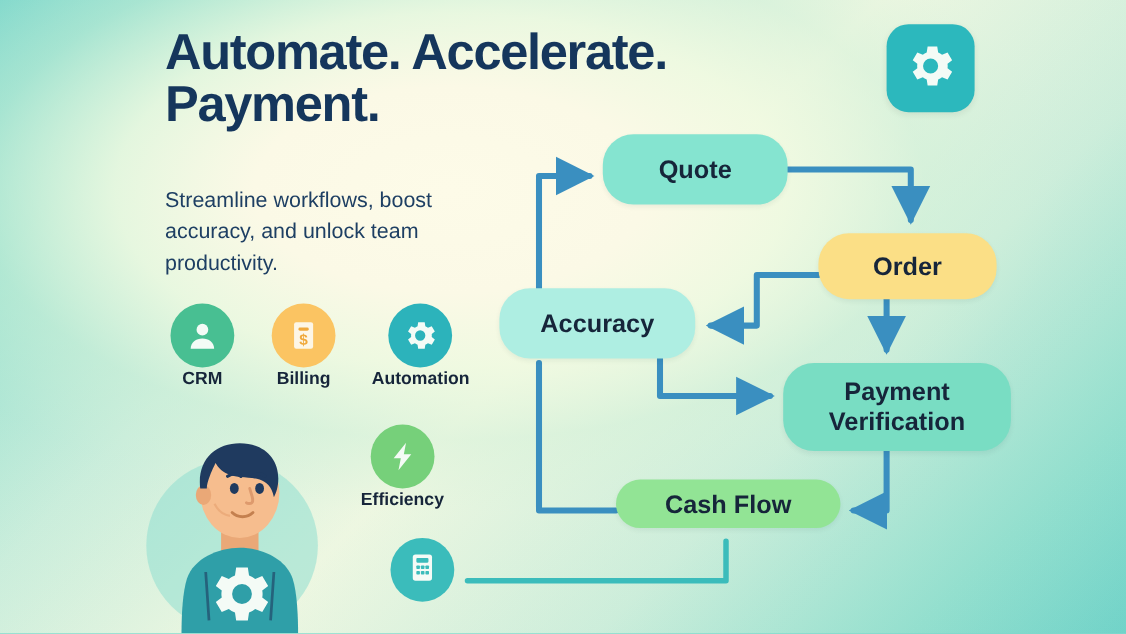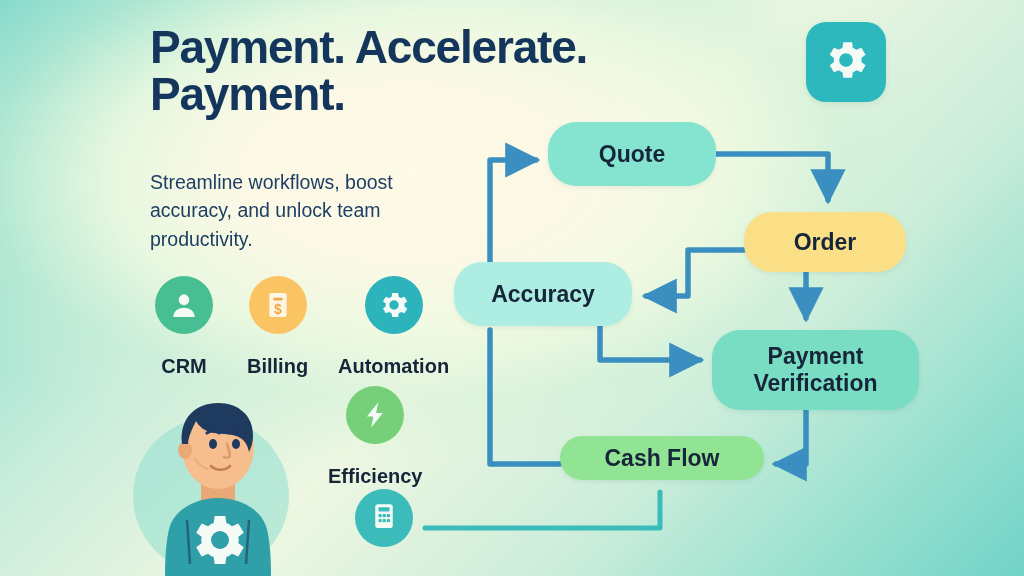--- a/index.html
+++ b/index.html
@@ -35,21 +35,21 @@
     box-shadow:0 2px 6px rgba(0,0,0,.07);
   }
 
   
   .feat{position:absolute;display:flex;flex-direction:column;align-items:center;}
   .feat .bubble{
     width:58px;height:58px;border-radius:50%;
     display:flex;align-items:center;justify-content:center;
   }
   .feat .lbl{
-    margin-top:21px;font-size:20px;font-weight:700;color:#16253a;white-space:nowrap;
+    margin-top:2px;font-size:16px;font-weight:700;color:#16253a;white-space:nowrap;
   }
   #feat-crm{left:155px;top:276px;}
   #feat-billing{left:247px;top:276px;}
   #feat-automation{left:338px;top:276px;}
   #feat-efficiency{left:328px;top:386px;}
   #feat-accuracy{left:411px;top:386px;}
 
   #feat-crm .bubble{background:#48bf92;}
   #feat-billing .bubble{background:#fbc462;}
   #feat-automation .bubble{background:#2cb3bb;}
@@ -78,21 +78,21 @@
   #node-invoice{left:454px;top:262px;width:178px;height:64px;background:#aeeee2;}
   #node-payment{left:712px;top:330px;width:207px;height:80px;background:#79ddc3;}
   #node-cashflow{left:560px;top:436px;width:204px;height:44px;background:#92e495;}
 </style>
 </head>
 <body>
 
 <div id="stage">
 
   <div class="headline">
-    <span>Payment. Accelerate.</span>
+    <span>Automate. Accelerate.</span>
     <span class="l2">Payment.</span>
   </div>
 
   <div class="subtitle">Streamline workflows, boost accuracy, and unlock team productivity.</div>
 
   <div class="gear-tile">
     <span>
       <svg width="50" height="50" viewBox="0 0 24 24" fill="#f4fbf6">
         <path d="M19.4 13a7.6 7.6 0 0 0 0-2l2-1.5-2-3.4-2.4 1a7.6 7.6 0 0 0-1.7-1l-.4-2.6H10.7l-.4 2.6a7.6 7.6 0 0 0-1.7 1l-2.4-1-2 3.4L6.2 11a7.6 7.6 0 0 0 0 2l-2 1.5 2 3.4 2.4-1a7.6 7.6 0 0 0 1.7 1l.4 2.6h4.2l.4-2.6a7.6 7.6 0 0 0 1.7-1l2.4 1 2-3.4-2-1.5zM12 15.3A3.3 3.3 0 1 1 12 8.7a3.3 3.3 0 0 1 0 6.6z"></path>
       </svg>

